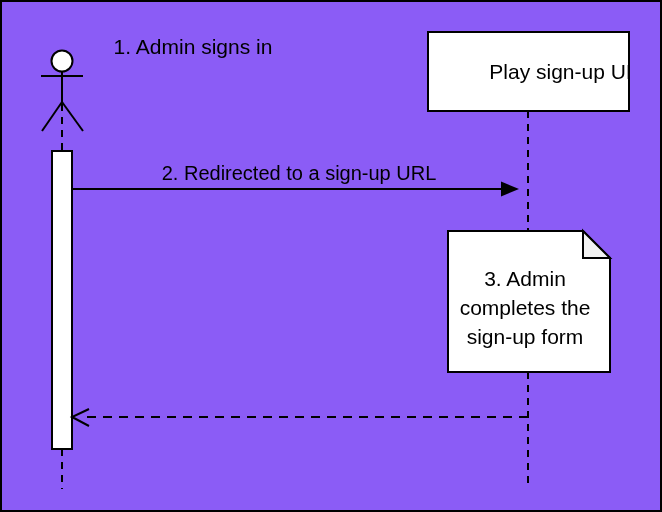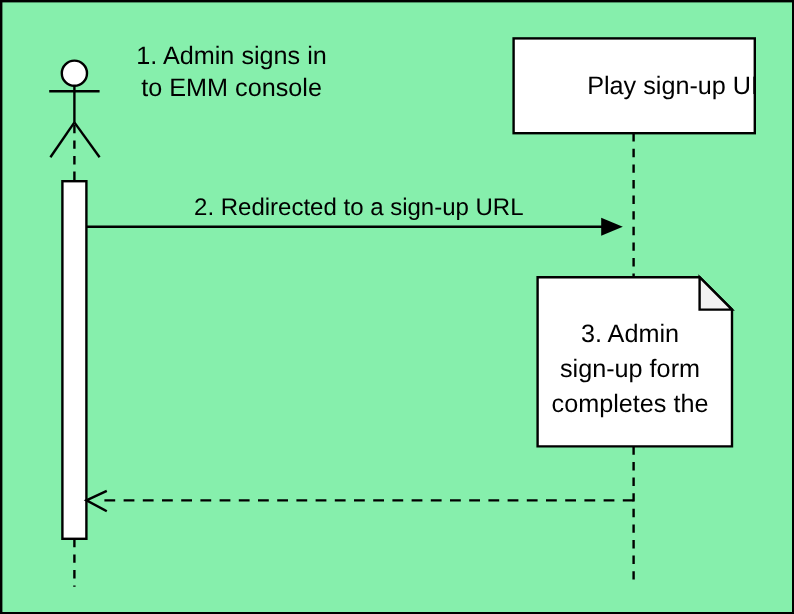--- a/index.html
+++ b/index.html
@@ -6,21 +6,21 @@
     margin: 0;
     padding: 0;
     background: #ffffff;
     font-family: "Liberation Sans", sans-serif;
     color: #000000;
   }
   .frame {
     position: relative;
     width: 662px;
     height: 512px;
-    background: #86efac;
+    background: #8b5cf6;
     overflow: hidden;
   }
   .frame svg {
     position: absolute;
     left: 0;
     top: 0;
   }
   .stroked {
     stroke: #000000;
     stroke-width: 2;
@@ -116,27 +116,26 @@
     </g>
 
     <g>
       <line class="stroked" x1="528" y1="417" x2="80" y2="417" stroke-dasharray="9,7"></line>
       <polyline class="stroked" points="89,409 72,417 89,426" fill="none"></polyline>
     </g>
   </svg>
 
   <div class="label actor-label">
     <div>1. Admin signs in</div>
-    <div>to EMM console</div>
   </div>
 
   <div class="label playbox-label">Play sign-up UI</div>
 
   <div class="label redirect-label">2. Redirected to a sign-up URL</div>
 
   <div class="label note-label">
     <div>3. Admin</div>
+    <div>completes the</div>
     <div>sign-up form</div>
-    <div>completes the</div>
   </div>
 
 
 </div>
 
 </body></html>

